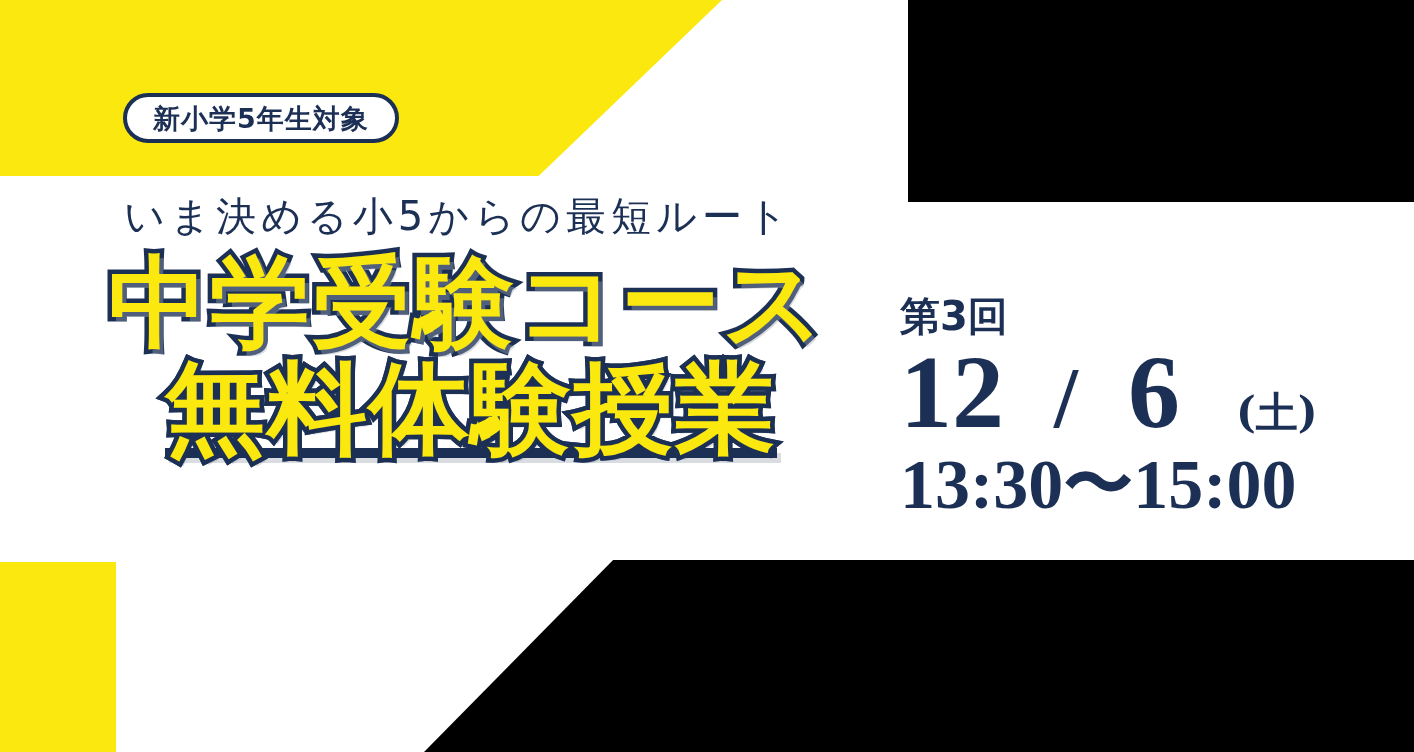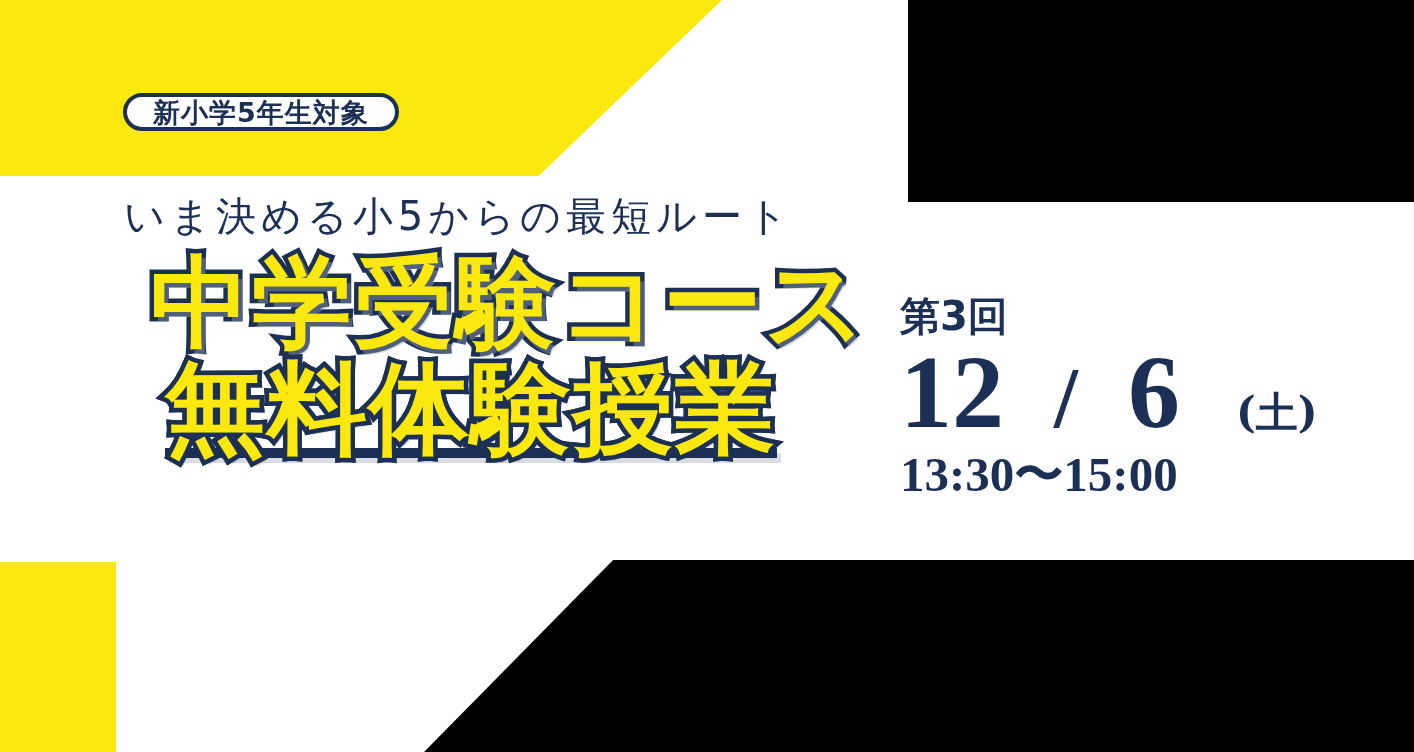--- a/index.html
+++ b/index.html
@@ -63,21 +63,21 @@
   #content {
     position: absolute;
     inset: 0;
   }
 
   
   #audience-badge {
     position: absolute;
     left: 123px;
     top: 93px;
-    height: 38px;
+    height: 50px;
     box-sizing: border-box;
     display: flex;
     align-items: center;
     justify-content: center;
     padding: 0 26px;
     background: #ffffff;
     border: 4px solid #1C3055;
     border-radius: 30px;
   }
   #audience-badge .badge-text {
@@ -116,21 +116,21 @@
     font-weight: 700;
     font-size: 100px;
     line-height: 1.06;
     letter-spacing: 2px;
     white-space: nowrap;
     color: #FAE80F;
     -webkit-text-stroke: 9px #1C3055;
     paint-order: stroke fill;
     text-shadow: 4px 5px 0 rgba(160,168,180,0.40);
   }
-  #headline-line-1 { margin-left: 106px; padding-left: 44px; }
+  #headline-line-1 { margin-left: 64px; padding-left: 44px; }
   #headline-line-2 { margin-left: 165px; text-decoration: underline; }
 
   
   #date-block {
     position: absolute;
     left: 900px;
     top: 268px;
     color: #1C3055;
   }
   #session-number {
@@ -164,21 +164,21 @@
   #date-weekday {
     font-family: "DejaVu Serif", "Liberation Serif", serif;
     font-weight: 700;
     font-size: 42px;
     line-height: 1;
     margin-left: 12px;
   }
   #time-range {
     font-family: "Liberation Serif", "DejaVu Serif", serif;
     font-weight: 700;
-    font-size: 49px;
+    font-size: 70px;
     line-height: 1;
     letter-spacing: 0px;
     margin-top: 6px;
     white-space: nowrap;
   }
 </style>
 </head>
 <body>
 
 <div id="banner">

